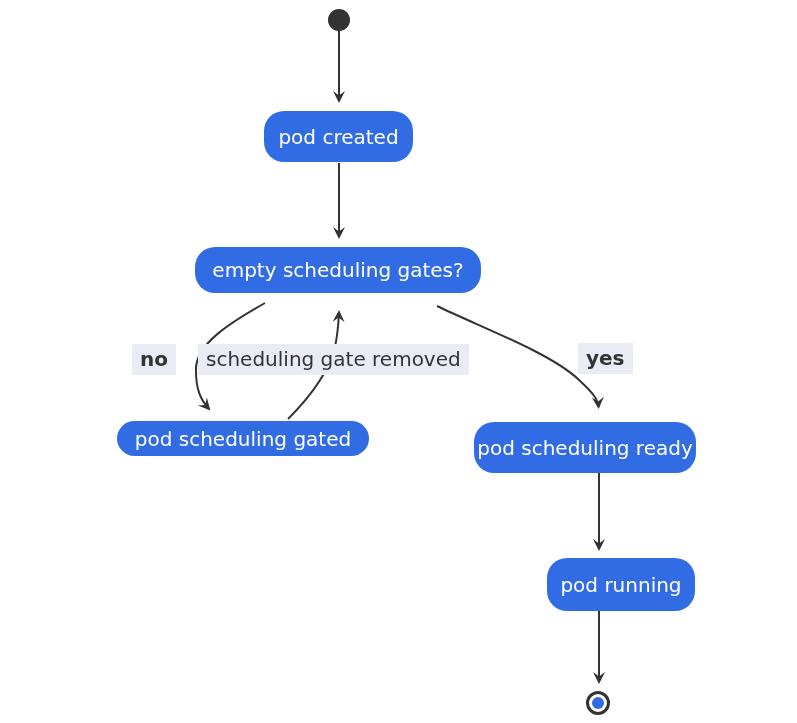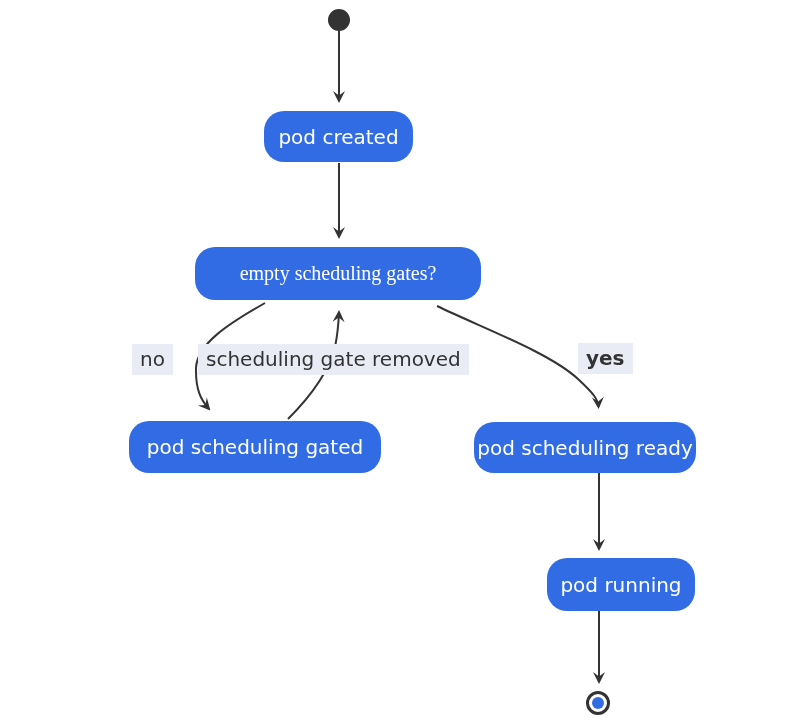--- a/index.html
+++ b/index.html
@@ -59,27 +59,27 @@
   }
   .edge-label {
     position: absolute;
     background: #e9ebf5;
     color: #333333;
     font-size: 20px;
     line-height: 29px;
     padding: 1px 8px;
     white-space: nowrap;
   }
-  #label-no  { left: 132px; top: 344px; }
+  #label-no  { left: 132px; top: 344px; font-weight: bold; }
   #label-sgr { left: 198px; top: 344px; text-align: right; }
   #label-yes { left: 578px; top: 343px; font-weight: bold; }
 
   #node-pod-created          { left: 264px; top: 111px; width: 149px; height: 51px; }
-  #node-empty-gates          { left: 195px; top: 247px; width: 286px; height: 53px; font-family: Liberation Serif, serif; }
-  #node-pod-scheduling-gated { left: 129px; top: 421px; width: 252px; height: 52px; }
+  #node-empty-gates          { left: 195px; top: 247px; width: 286px; height: 46px; }
+  #node-pod-scheduling-gated { left: 117px; top: 421px; width: 252px; height: 35px; }
   #node-pod-scheduling-ready { left: 474px; top: 422px; width: 222px; height: 51px; }
   #node-pod-running          { left: 547px; top: 558px; width: 148px; height: 53px; }
 </style>
 </head>
 <body>
 
 <div class="stage">
 
   <svg class="edges-layer" viewBox="0 0 797 723" xmlns="http://www.w3.org/2000/svg">
     <defs>

